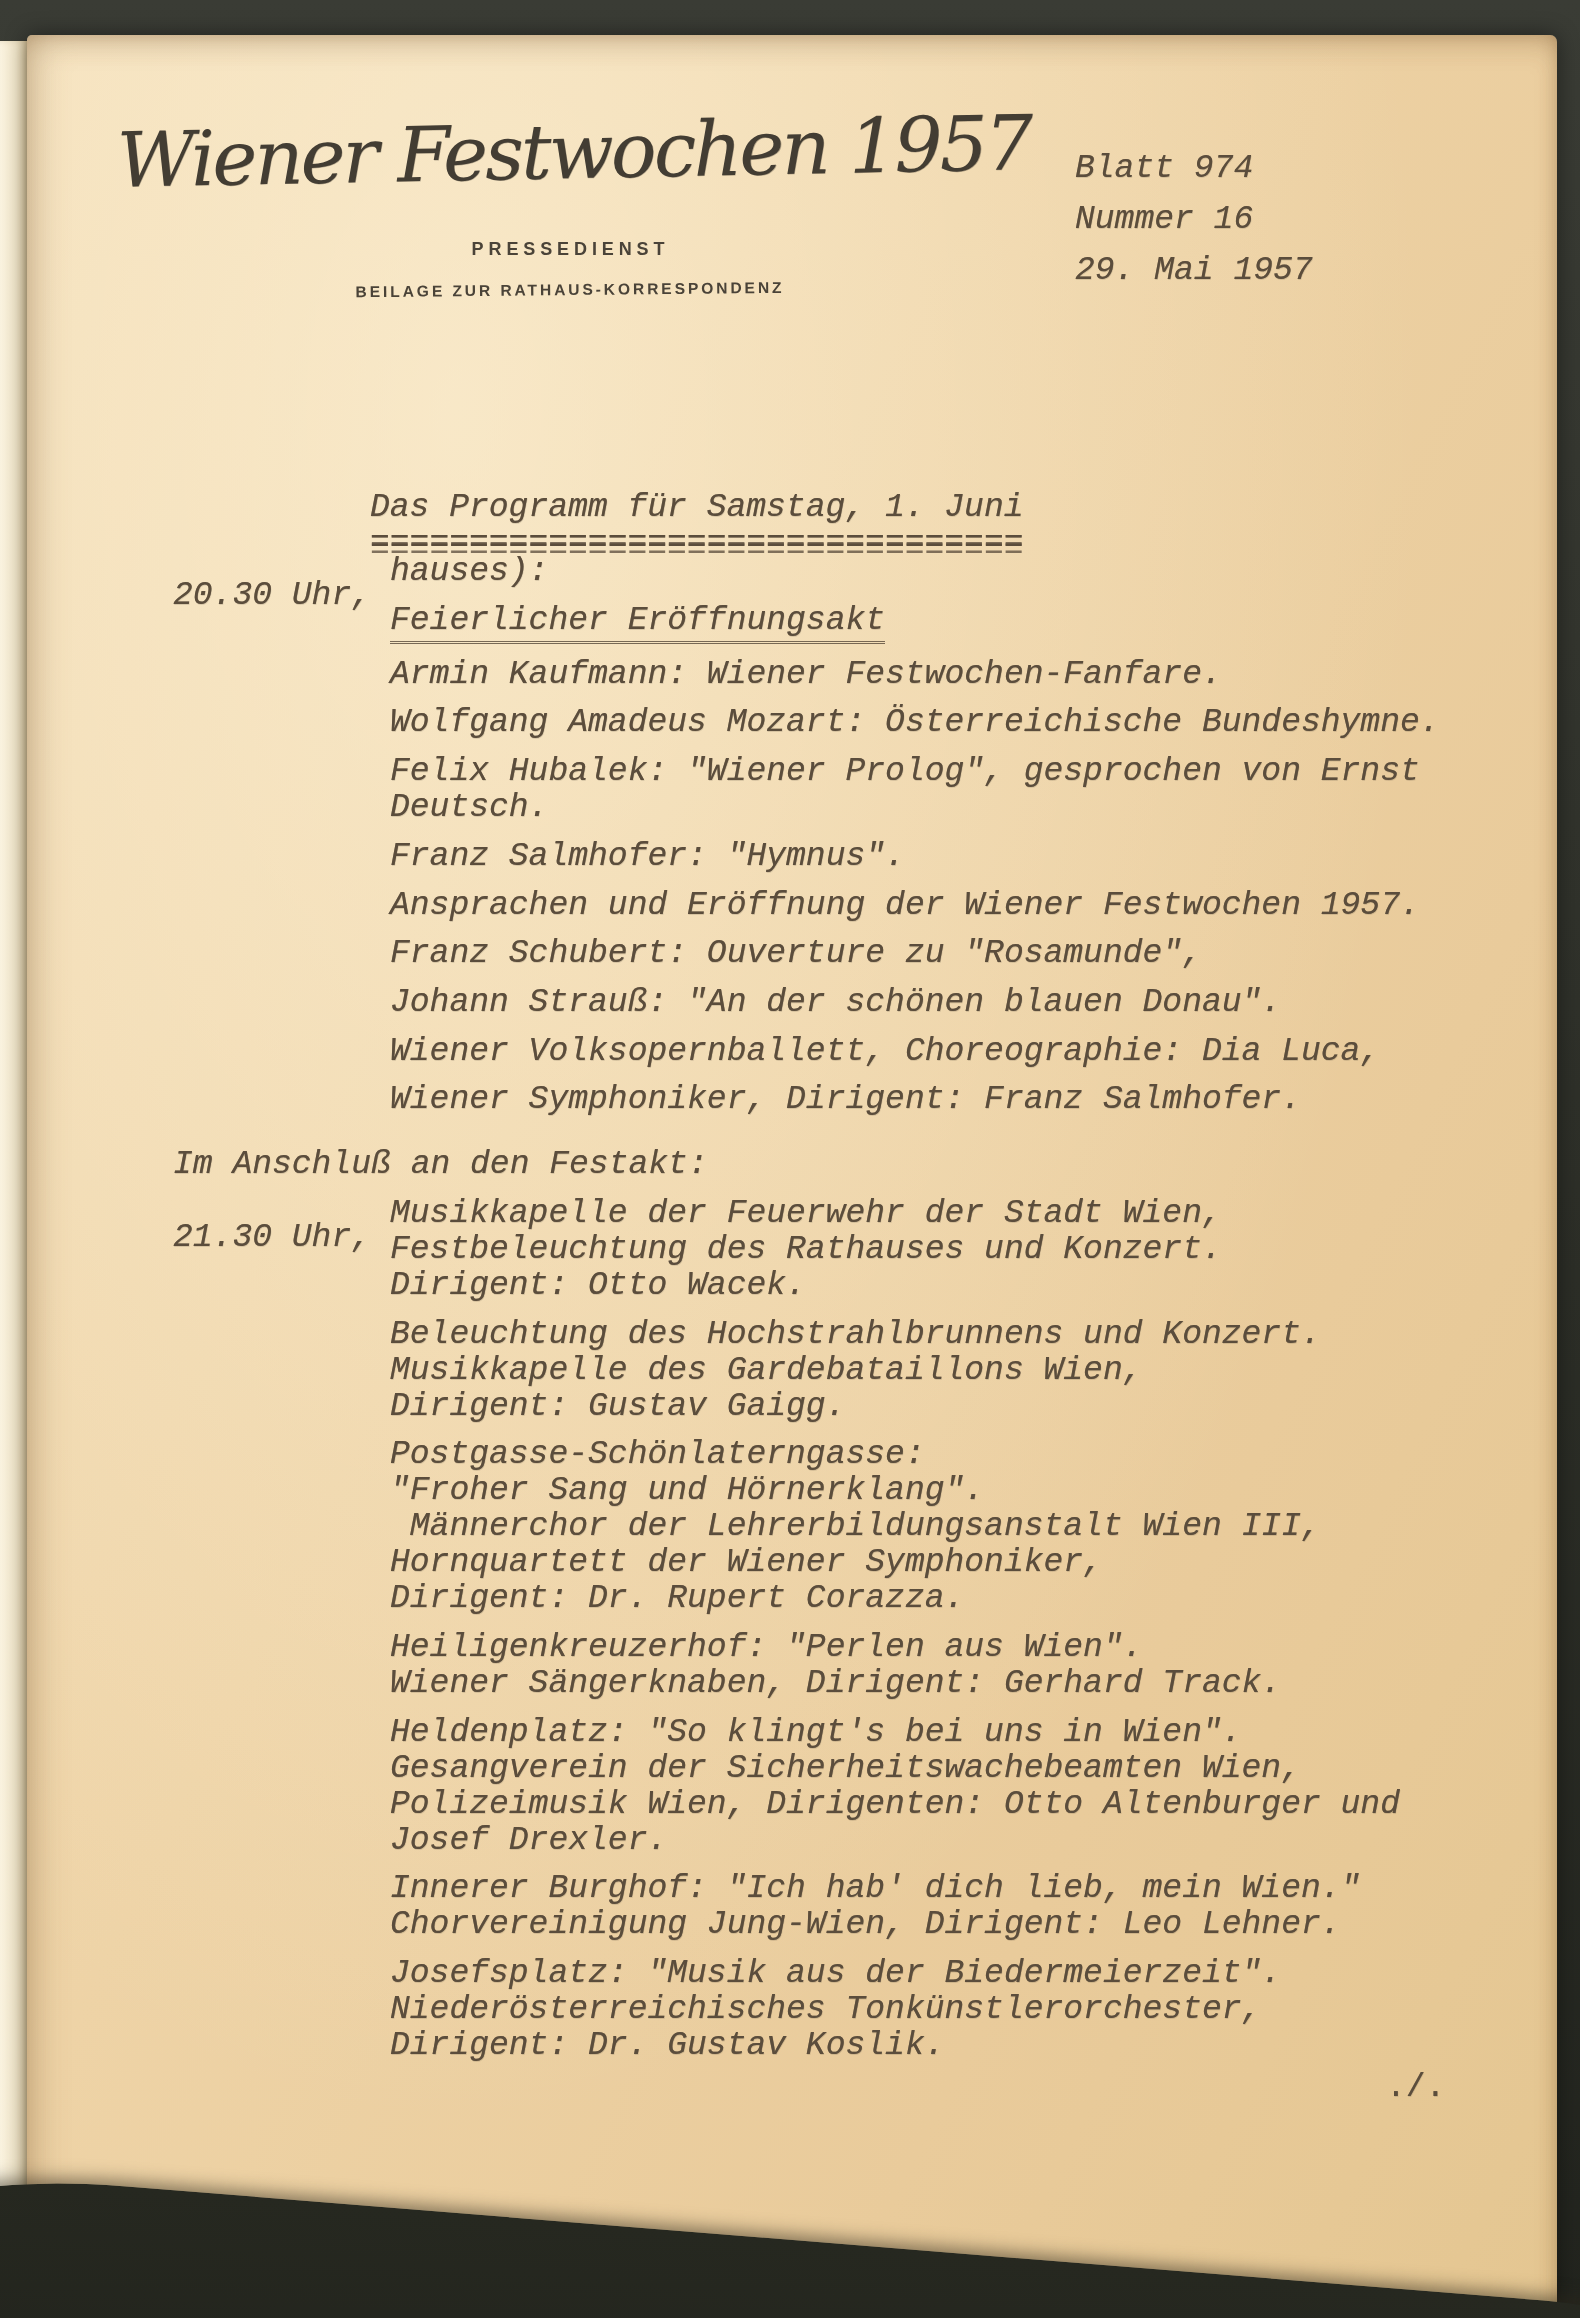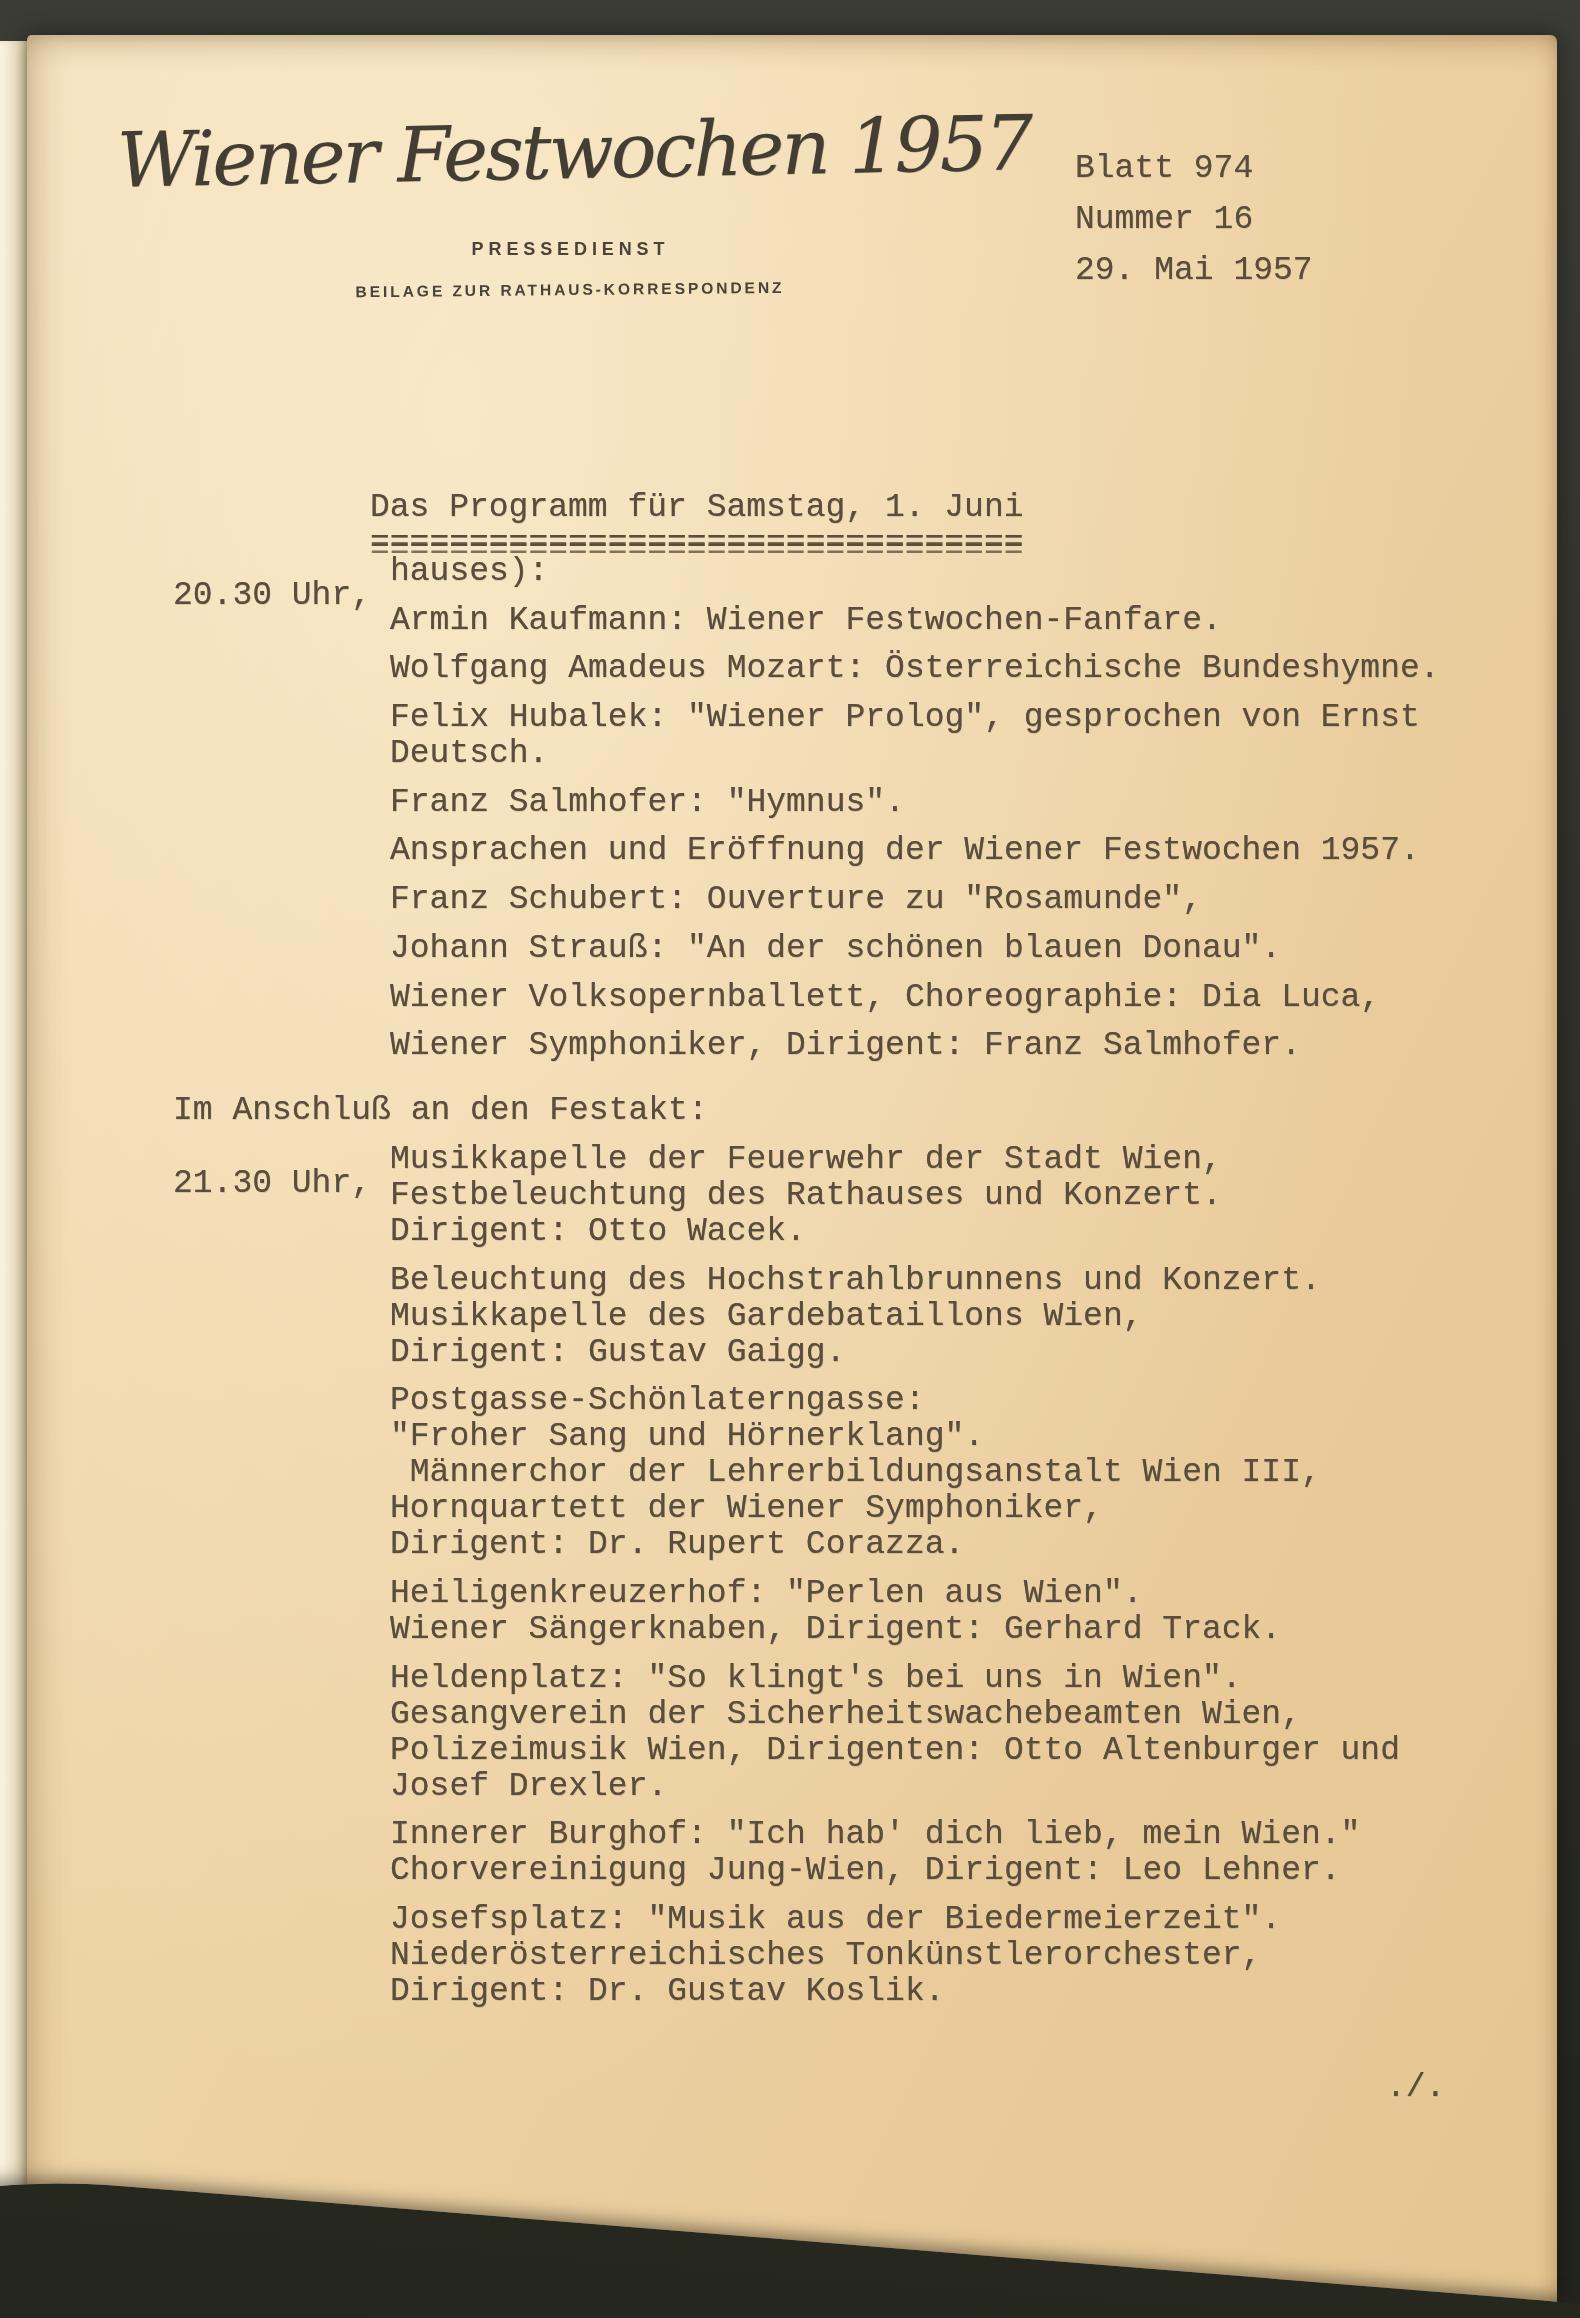--- a/index.html
+++ b/index.html
@@ -34,21 +34,21 @@
     background:linear-gradient(180deg,#262820 0%,#1f211b 100%);
     transform:rotate(4.6deg);transform-origin:0 0;
     border-top-left-radius:205px 46px;border-top-right-radius:127px 39px;
     box-shadow:0 -10.7px 16.6px -5.8px rgba(46,40,28,.55);
   }
   .typed{
     font-family:"Liberation Mono","DejaVu Sans Mono",monospace;
     font-size:33px;line-height:36px;color:#5b4d3c;
     text-shadow:0 0 0.5px rgba(91,77,60,.55),0.5px 0.5px 0 rgba(91,77,60,.18);
   }
-  .line{white-space:pre;}
+  .line{white-space:pre;font-style:italic;}
   .script-title{
     position:absolute;left:90px;top:72px;
     font-family:"DejaVu Serif",serif;font-style:italic;font-weight:normal;
     font-size:76px;letter-spacing:-2.9px;color:#433d33;
     transform:rotate(-1.1deg);white-space:pre;
     text-shadow:0.5px 0.5px 0 rgba(60,52,40,.35);
   }
   .press{
     position:absolute;left:334px;top:204px;width:419px;text-align:center;
     font-weight:700;font-size:18px;letter-spacing:4.9px;color:#4a4338;
@@ -91,20 +91,23 @@
     <div class="line">Das Programm für Samstag, 1. Juni</div>
     <div class="line prog-rule">=================================</div>
   </div>
 
   <div class="schedule typed">
       <div class="section">
         <div class="line time">20.30 Uhr,</div>
         <div class="blocks">
           <div class="block">
             <div class="line">hauses):</div>
+          </div>
+          <div class="block">
+            <div class="line"><span class="u">Feierlicher Eröffnungsakt</span></div>
           </div>
           <div class="block">
             <div class="line">Armin Kaufmann: Wiener Festwochen-Fanfare.</div>
           </div>
           <div class="block">
             <div class="line">Wolfgang Amadeus Mozart: Österreichische Bundeshymne.</div>
           </div>
           <div class="block">
             <div class="line">Felix Hubalek: "Wiener Prolog", gesprochen von Ernst</div>
             <div class="line">Deutsch.</div>

